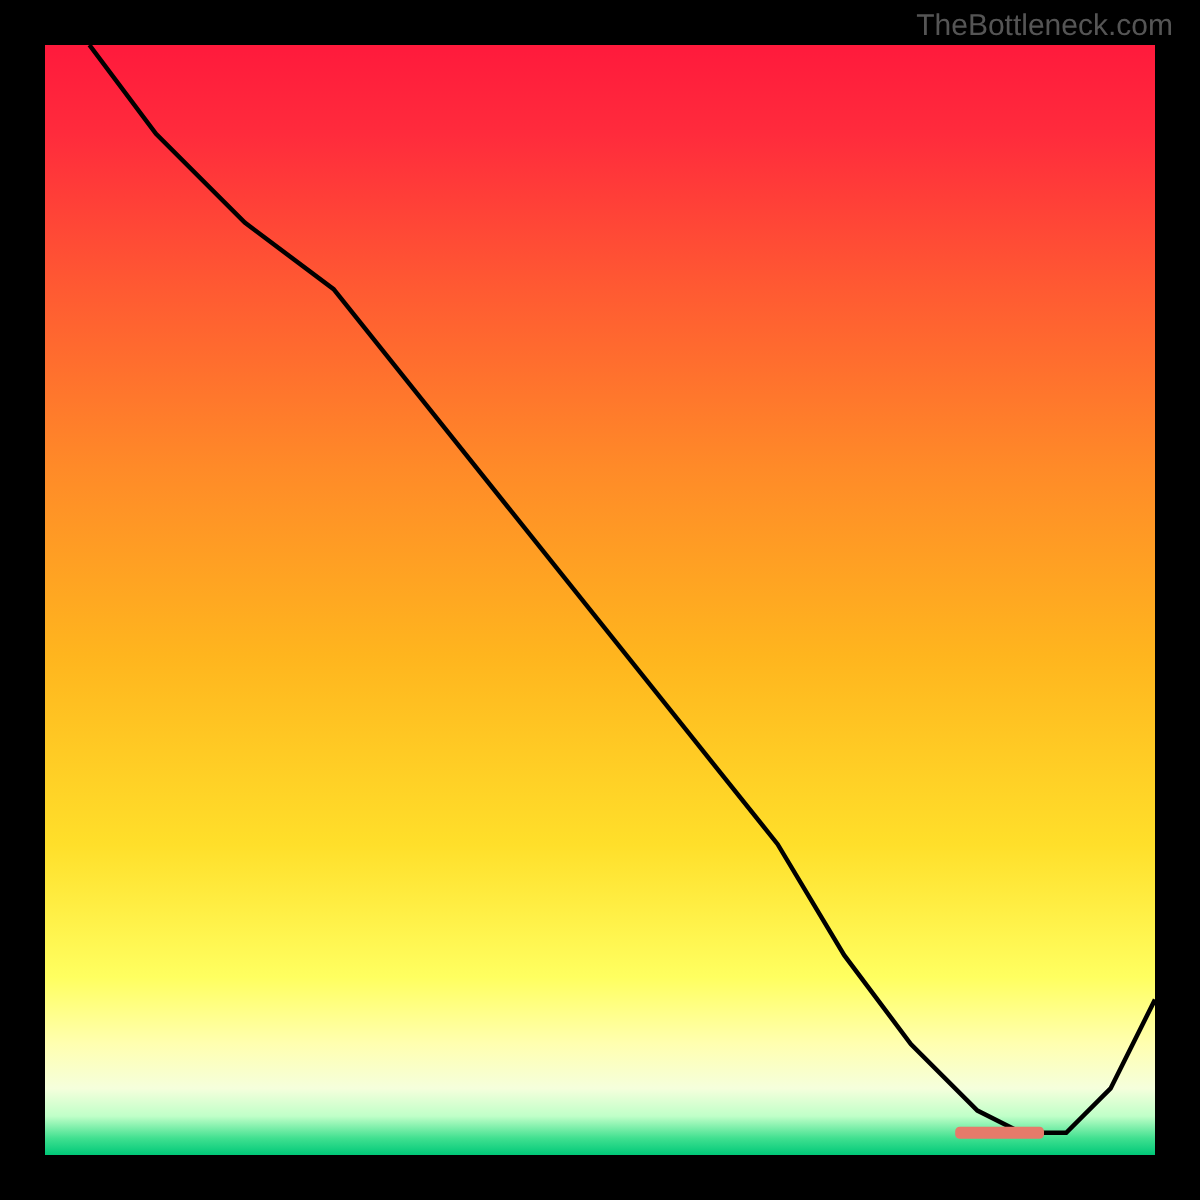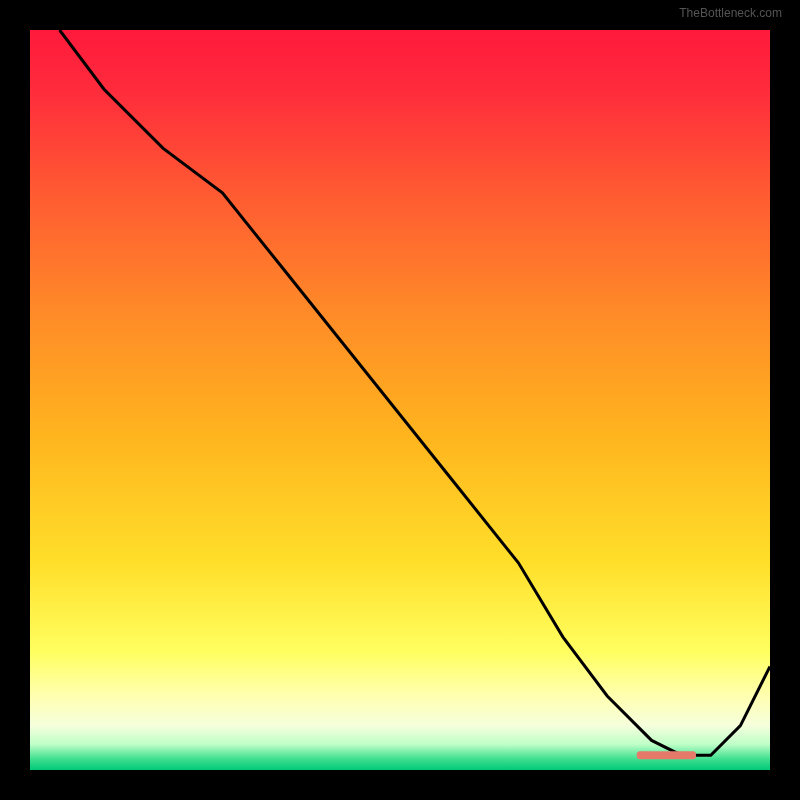--- a/index.html
+++ b/index.html
@@ -9,21 +9,21 @@
     width: 800px;
     height: 800px;
     position: relative;
     font-family: Arial, sans-serif;
   }
   .watermark {
     position: absolute;
     top: 6px;
     right: 18px;
     color: #555;
-    font-size: 12px;
+    font-size: 20px;
     font-weight: 500;
     z-index: 10;
   }
   .plot-area {
     position: absolute;
     left: 30px;
     top: 30px;
     width: 740px;
     height: 740px;
     overflow: hidden;

